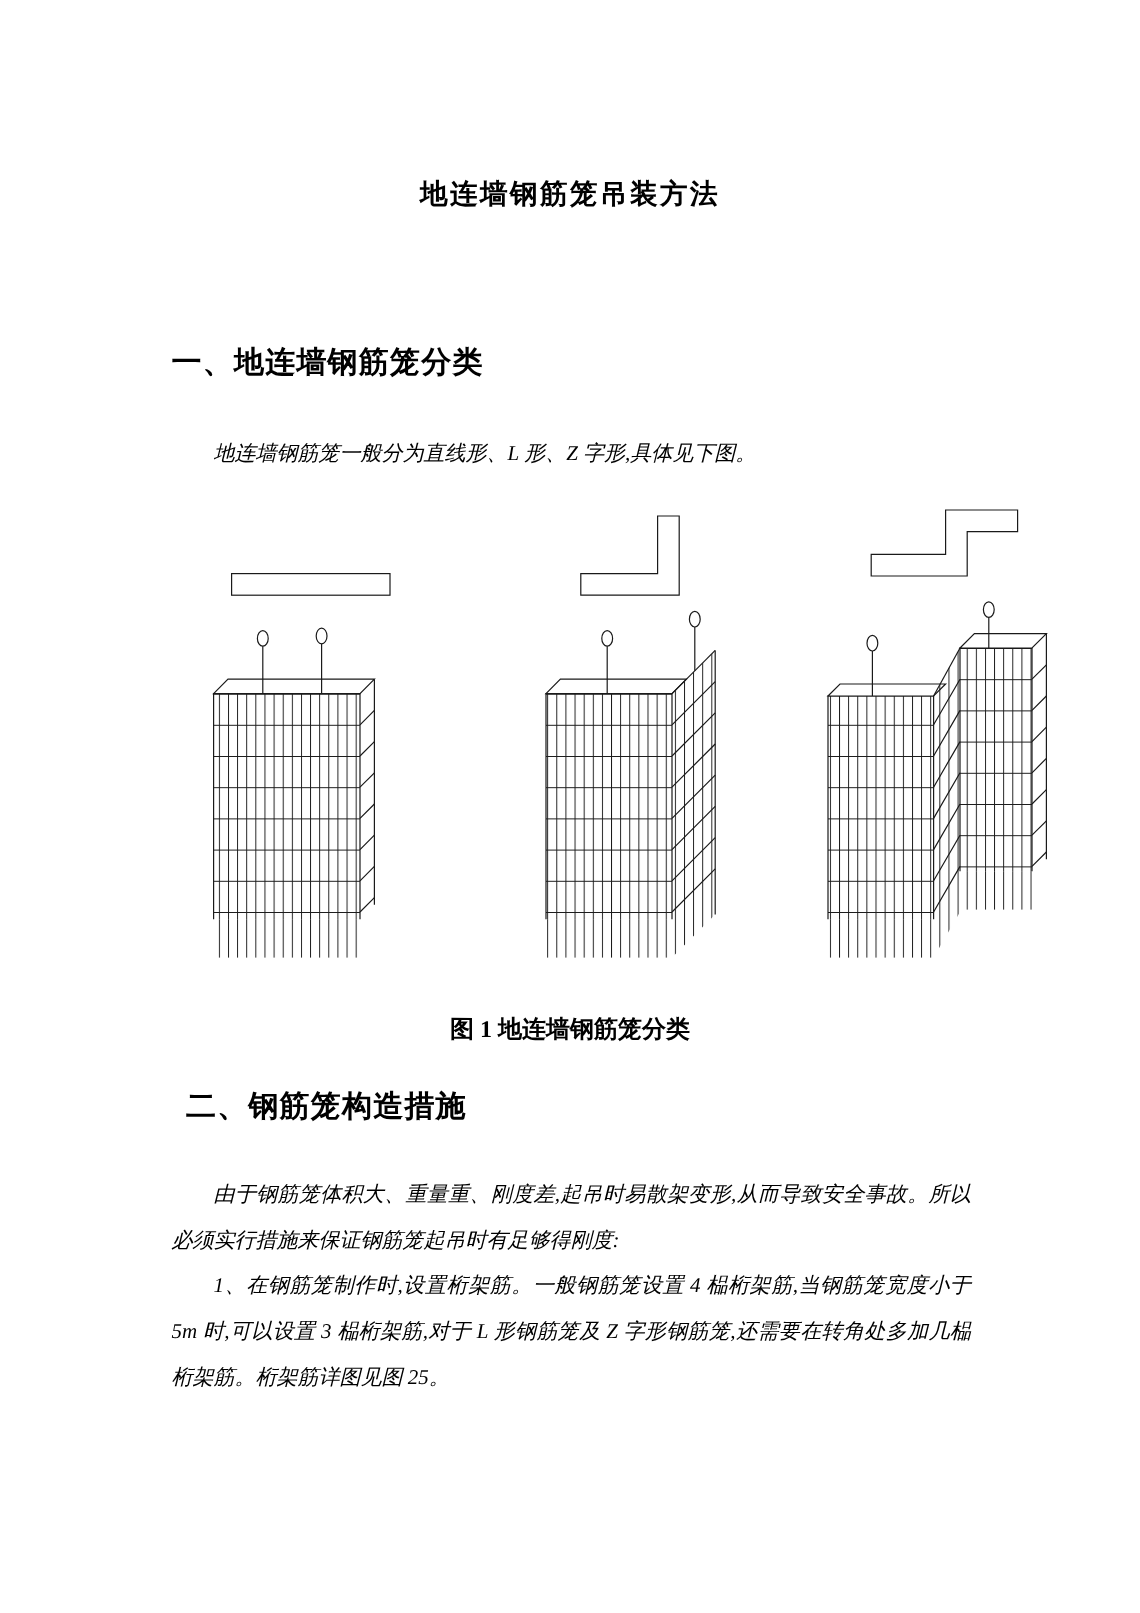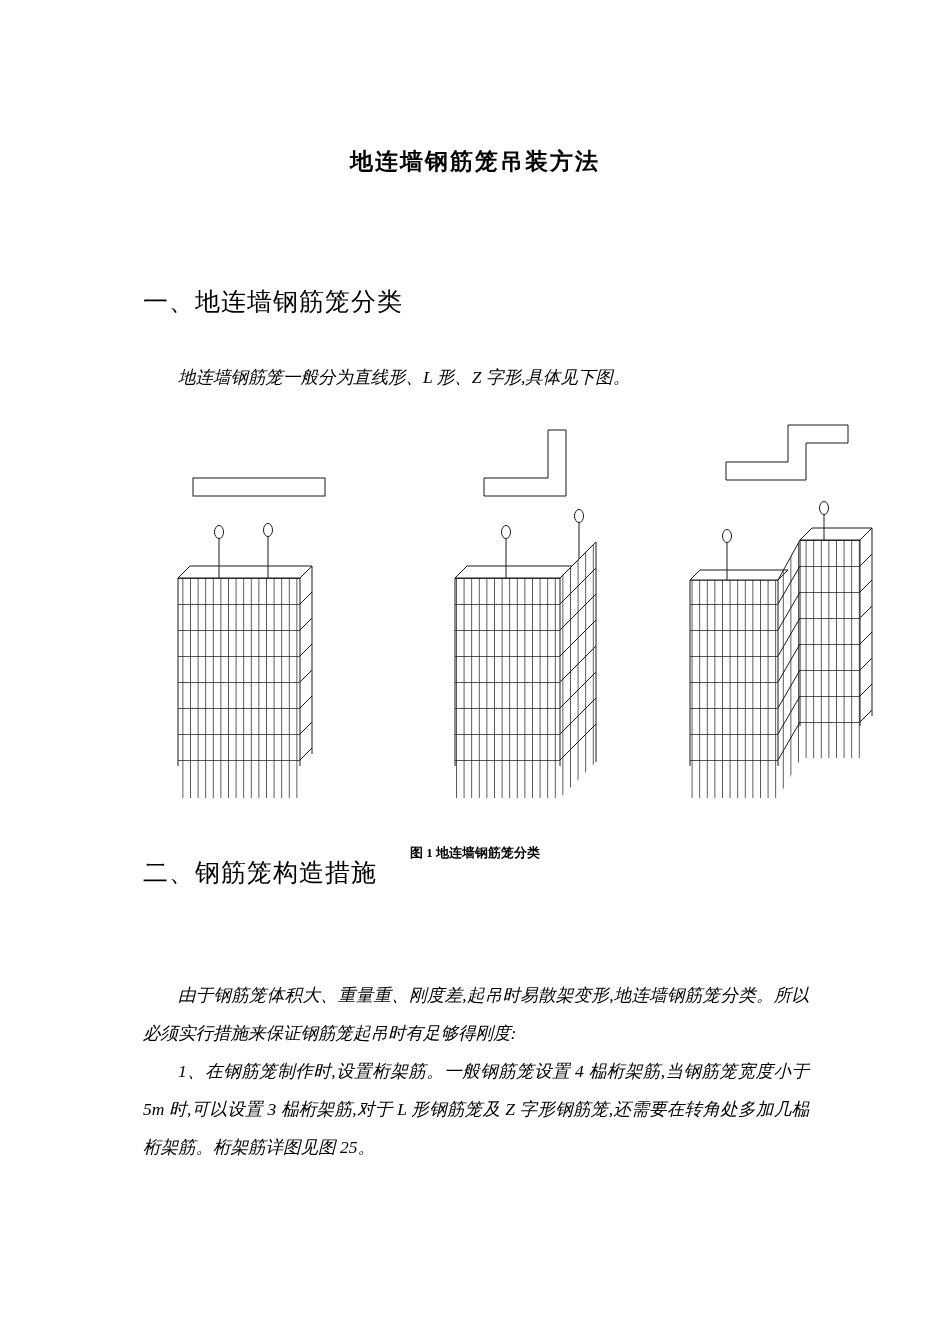--- a/index.html
+++ b/index.html
@@ -24,25 +24,25 @@
     width: 100%;
     text-align: center;
     font-size: 23px;
     font-weight: bold;
     letter-spacing: 2px;
   }
   .sec-heading {
     position: absolute;
     left: 143px;
     font-size: 25px;
-    font-weight: normal;
+    font-weight: bold;
     letter-spacing: 1px;
   }
   .sec1-heading { top: 285px; }
-  .sec2-heading { top: 856px; }
+  .sec2-heading { top: 905px; margin-left: 12px; }
   .para-block {
     position: absolute;
     left: 143px;
     width: 666px;
     font-size: 17.5px;
     line-height: 38px;
     text-align: justify;
     font-style: italic;
   }
   .para-block p {
@@ -55,21 +55,21 @@
     position: absolute;
     left: 0;
     top: 420px;
   }
   .fig-caption {
     position: absolute;
     left: 0;
     top: 844px;
     width: 100%;
     text-align: center;
-    font-size: 13px;
+    font-size: 20px;
     font-weight: bold;
   }
 </style>
 </head>
 <body>
 
 <div class="page">
 
   <div class="doc-title">地连墙钢筋笼吊装方法</div>
 
@@ -160,17 +160,17 @@
         <line x1="824" y1="94.5" x2="824" y2="120"></line>
       </g>
     </g>
   </svg>
 
   <div class="fig-caption">图 1 地连墙钢筋笼分类</div>
 
   <div class="sec-heading sec2-heading">二、钢筋笼构造措施</div>
 
   <div class="para-block sec2-para">
-    <p>由于钢筋笼体积大、重量重、刚度差,起吊时易散架变形,地连墙钢筋笼分类。所以必须实行措施来保证钢筋笼起吊时有足够得刚度:</p>
+    <p>由于钢筋笼体积大、重量重、刚度差,起吊时易散架变形,从而导致安全事故。所以必须实行措施来保证钢筋笼起吊时有足够得刚度:</p>
     <p>1、在钢筋笼制作时,设置桁架筋。一般钢筋笼设置 4 榀桁架筋,当钢筋笼宽度小于 5m 时,可以设置 3 榀桁架筋,对于 L 形钢筋笼及 Z 字形钢筋笼,还需要在转角处多加几榀桁架筋。桁架筋详图见图 25。</p>
   </div>
 
 </div>
 
 </body></html>

